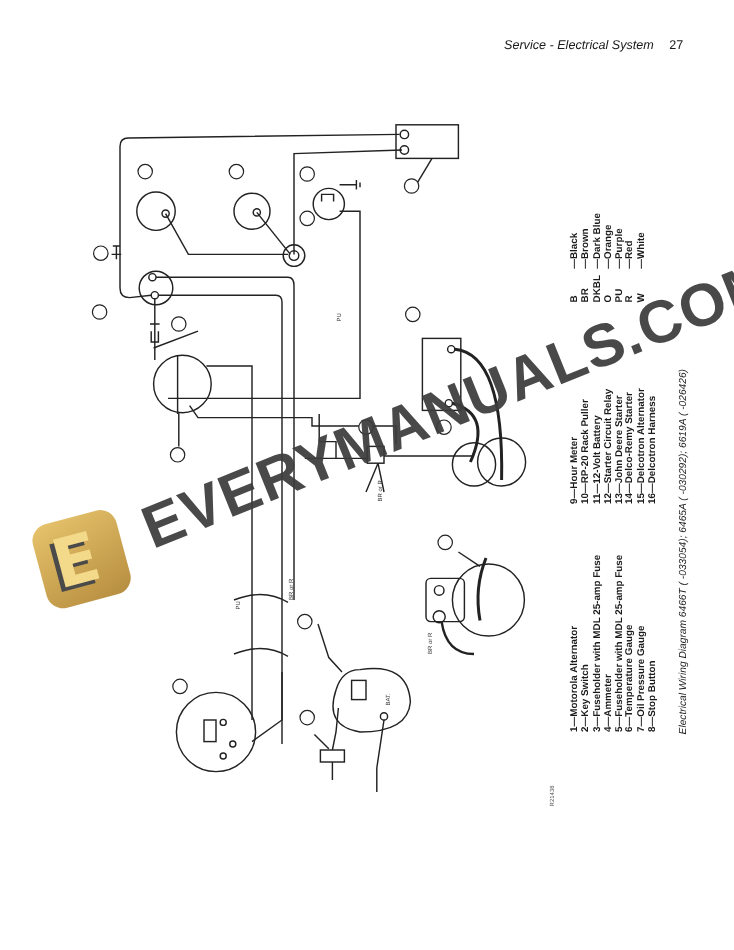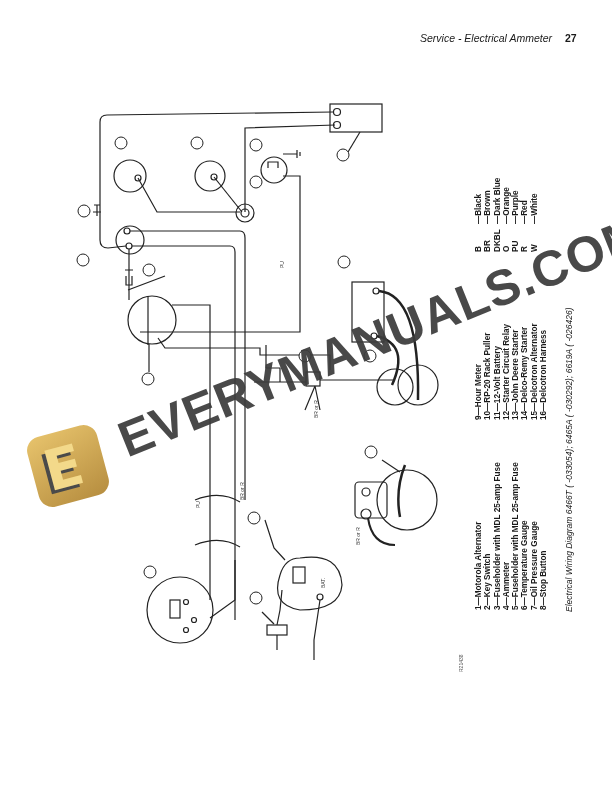--- a/index.html
+++ b/index.html
@@ -1,37 +1,37 @@
 <!DOCTYPE html>
 <html><head>
 <meta charset="utf-8">
 <style>
   html, body { margin:0; padding:0; background:#fff; }
   body { width:612px; height:792px; position:relative; overflow:hidden;
          font-family:"Liberation Sans", sans-serif; color:#1a1a1a; }
   .header { position:absolute; top:32px; left:420px; font-size:10.5px; font-style:italic; white-space:nowrap; }
-  .header .pg { font-style:normal; font-weight:bold; margin-left:10px; }
+  .header .pg { font-style:normal; font-weight:normal; margin-left:10px; }
   .diagram { position:absolute; left:0; top:0; width:612px; height:792px; }
   .rot { position:absolute; transform-origin:0 0; transform:rotate(-90deg); white-space:nowrap; }
   .legend-col { font-size:8.2px; font-weight:bold; line-height:9.3px; }
   .legend-col div { white-space:nowrap; }
   .caption { font-size:8.5px; font-style:italic; }
   .small-code { font-size:5px; color:#555; }
   .wm-text { position:absolute; left:110px; top:415px; transform-origin:0 0; transform:rotate(-22deg);
              font-size:50px; font-weight:bold; color:#3c3c3c; letter-spacing:1px; opacity:0.93; white-space:nowrap; }
   .wm-logo { position:absolute; left:32px; top:430px; width:72px; height:72px; border-radius:14px;
              background:linear-gradient(160deg,#e7c36c,#b68d3f); transform:rotate(-15deg); }
   .wm-logo span { position:absolute; left:12px; top:4px; font-size:56px; font-weight:bold; color:#f3d98a;
                   text-shadow:-4px 3px 0 #4a4a4a; font-family:"DejaVu Sans", sans-serif; }
 </style>
 </head>
 <body>
 
 <div class="header">
-  <span>Service  -  Electrical Ammeter</span>
+  <span>Service  -  Electrical System</span>
   <span class="pg">27</span>
 </div>
 
 <svg class="diagram" viewBox="0 0 612 792" xmlns="http://www.w3.org/2000/svg">
   <g fill="none" stroke="#222" stroke-width="1.2">
 
     <path d="M100 240 L100 122 Q100 115 107 115 L333 112"></path>
     <path d="M245 212 L245 128 L335 125"></path>
 
     <rect x="330" y="104" width="52" height="28"></rect>

